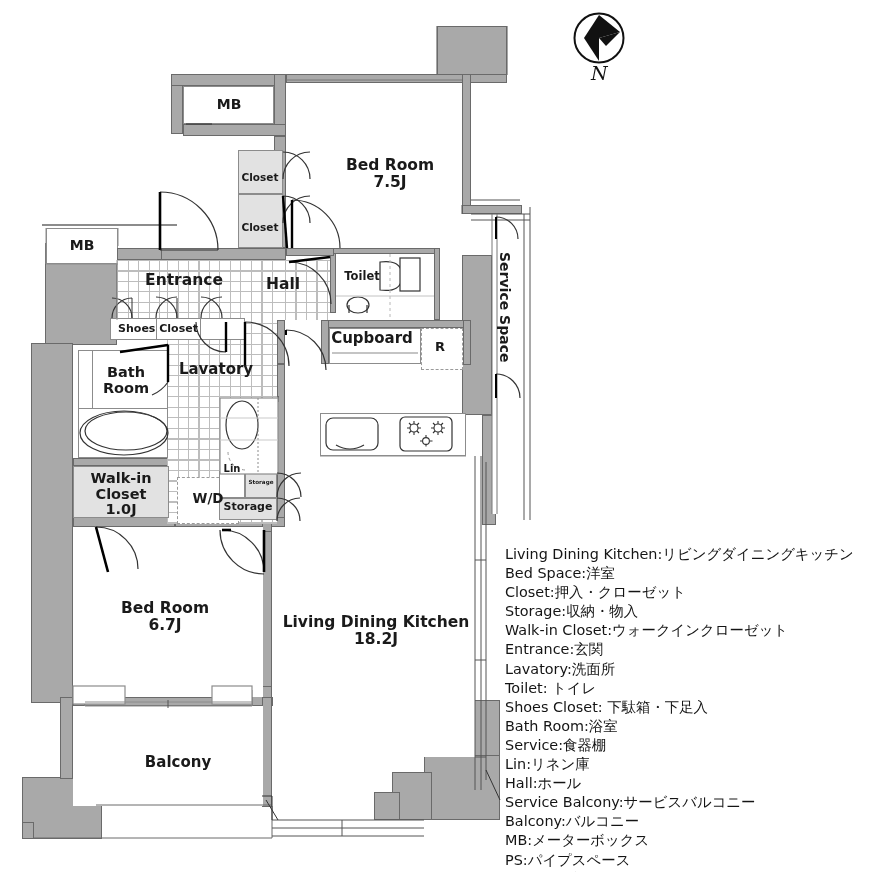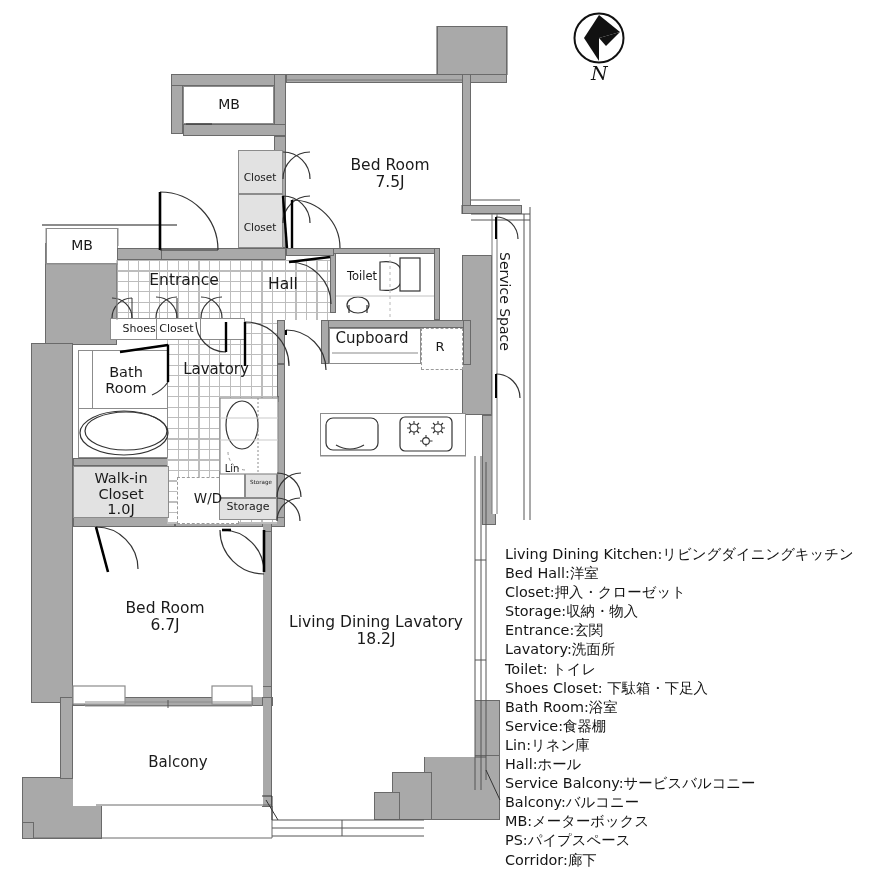--- a/index.html
+++ b/index.html
@@ -10,21 +10,21 @@
   }
   #root{position:relative;width:872px;height:872px;}
 
   
   .abs{position:absolute;}
   .wall{position:absolute;background:#a9a9a9;border:1px solid #6a6a6a;box-sizing:border-box;}
   .room{position:absolute;background:#ffffff;border:1px solid #8c8c8c;box-sizing:border-box;}
   .roomnb{position:absolute;background:#ffffff;box-sizing:border-box;}
   .closetbox{position:absolute;background:#e2e2e2;border:1px solid #8c8c8c;box-sizing:border-box;}
   .thin{position:absolute;background:#000;}
-  .lbl{position:absolute;white-space:nowrap;line-height:1.08;text-align:center;}
+  .lbl{position:absolute;white-space:nowrap;line-height:1.08;text-align:center;font-weight:bold;}
   .lbl.c{transform:translateX(-50%);}
   .tile{position:absolute;
     background-image:
       repeating-linear-gradient(to right,#bdbdbd 0 1px,transparent 1px 10.5px),
       repeating-linear-gradient(to bottom,#bdbdbd 0 1px,transparent 1px 10.5px);
     background-color:#fff;box-sizing:border-box;}
   svg.ov{position:absolute;left:0;top:0;width:872px;height:872px;pointer-events:none;}
 
   
   #legend{position:absolute;left:505px;top:545px;width:366px;
@@ -326,42 +326,43 @@
     <div class="lbl c" style="left:261px;top:479px;font-size:5.6px;">Storage</div>
 
     <div class="lbl c" style="left:248px;top:501px;font-size:11px;">Storage</div>
 
     <div class="lbl c" style="left:165px;top:600px;font-size:15.5px;">
       <span>Bed Room</span><br>
       <span>6.7J</span>
     </div>
 
     <div class="lbl c" style="left:376px;top:614px;font-size:15.5px;">
-      <span>Living Dining Lavatory</span><br>
+      <span>Living Dining Kitchen</span><br>
       <span>18.2J</span>
     </div>
 
     <div class="lbl c" style="left:178px;top:754px;font-size:15px;">Balcony</div>
   </div>
 
   <div id="compass">
     <svg viewBox="0 0 62 78" width="62" height="78">
       <circle cx="31" cy="30" r="24.5" fill="#fff" stroke="#111" stroke-width="2"></circle>
       <path d="M31,7 L31,53 L16,30 Z" fill="#111"></path>
       <path d="M31,7 L52,24 L31,30 Z" fill="#111"></path>
       <path d="M31,30 L52,24 L38,38 Z" fill="#111"></path>
       <text x="23" y="72" font-family="'DejaVu Serif','Liberation Serif',serif" font-size="19" font-style="italic" fill="#111">N</text>
     </svg>
   </div>
 
   <div id="legend">
     <div>Living Dining Kitchen:リビングダイニングキッチン</div>
-    <div>Bed Hall:洋室</div>
+    <div>Bed Space:洋室</div>
     <div>Closet:押入・クローゼット</div>
     <div>Storage:収納・物入</div>
+    <div>Walk-in Closet:ウォークインクローゼット</div>
     <div>Entrance:玄関</div>
     <div>Lavatory:洗面所</div>
     <div>Toilet: トイレ</div>
     <div>Shoes Closet: 下駄箱・下足入</div>
     <div>Bath Room:浴室</div>
     <div>Service:食器棚</div>
     <div>Lin:リネン庫</div>
     <div>Hall:ホール</div>
     <div>Service Balcony:サービスバルコニー</div>
     <div>Balcony:バルコニー</div>

